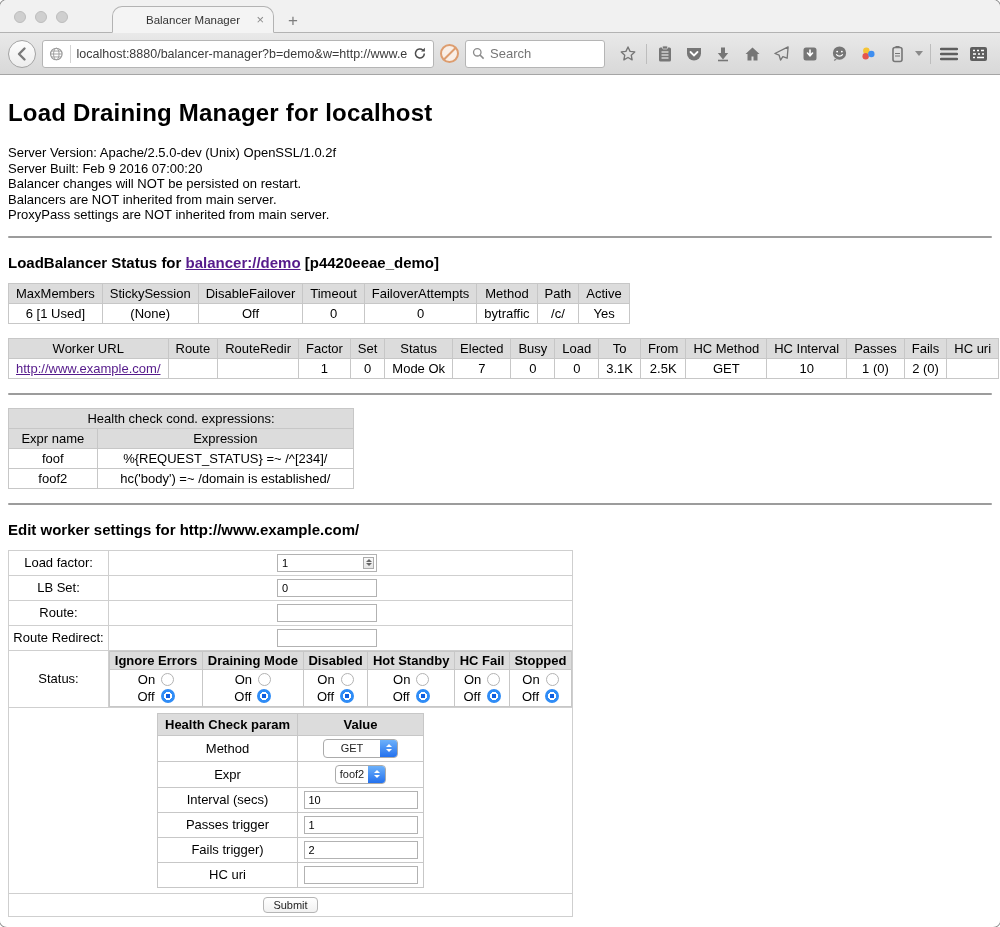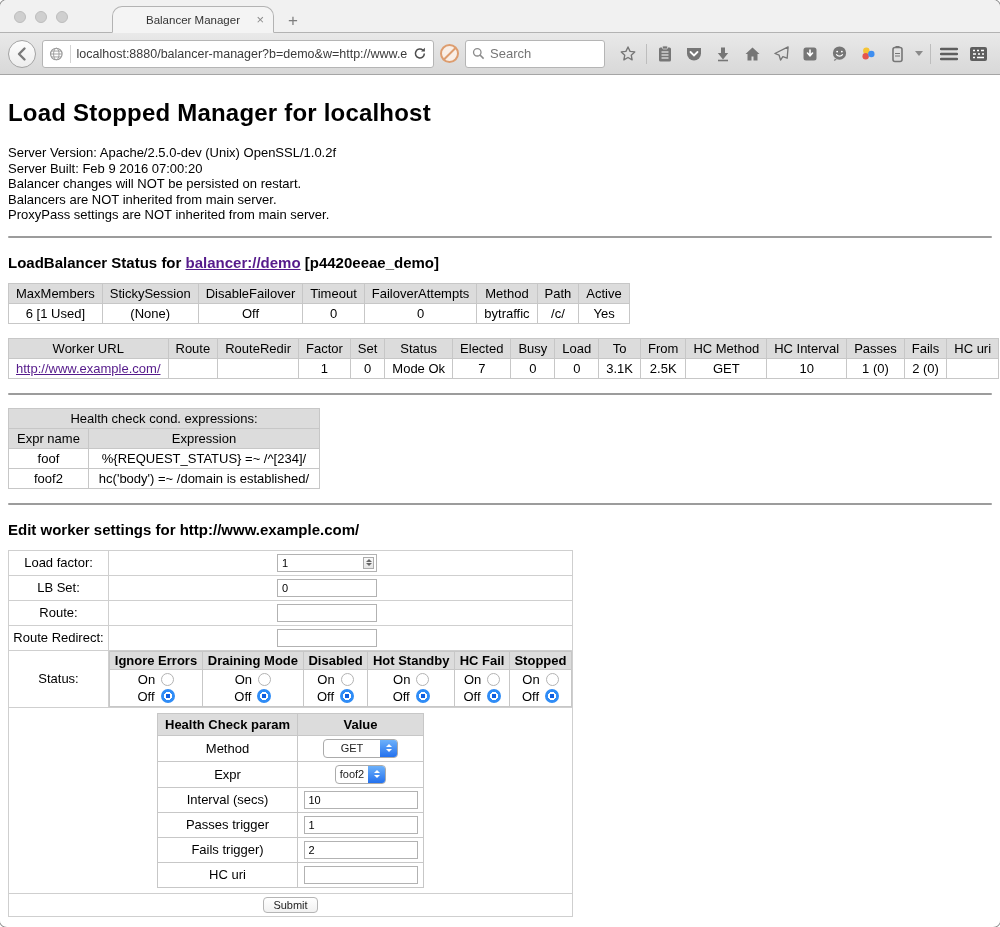--- a/index.html
+++ b/index.html
@@ -44,21 +44,21 @@
   hr.div { border:0; height:2px; background:#9c9c9c; margin:13px 0; border-radius:1px; }
   .h3 { font-size:15px; font-weight:bold; margin:16px 0 12px 0; }
   .h3 a { color:#551a8b; }
 
   table.t { border-collapse:collapse; border:1px solid #949494; margin:4px 0 14px 0; }
   .t th, .t td { border:1px solid #c7c7c7; padding:2px 7px; text-align:center; font-size:13px; white-space:nowrap; }
   .t th { background:#dcdcdc; font-weight:normal; }
   .t a { color:#551a8b; }
   .balancer-tbl { width:614px; }
   .worker-tbl { width:982px; }
-  .expr-tbl { width:312px; }
+  .expr-tbl { width:346px; }
   .expr-tbl td { white-space:nowrap; }
 
   table.ft { width:565px; border-collapse:collapse; border:1px solid #8f8f8f; margin:6px 0 0 0; }
   .ft > tbody > tr > td { border:1px solid #cfcfcf; padding:3px; font-size:13px; }
   .ft td.lbl { width:100px; text-align:center; }
   .ft td.fld { padding-left:168px; }
   input.txt { width:100px; height:18px; border:1px solid #b2b2b2; font-size:11px; padding:1px 4px; background:#fff; }
   .num-wrap { position:relative; display:inline-block; }
   .num-wrap input { width:100px; }
   .num-spin { position:absolute; right:3px; top:3px; width:11px; height:12px; border:1px solid #ababab;
@@ -215,21 +215,21 @@
         <svg width="19" height="16" viewBox="0 0 19 16">
             <rect x="1" y="1" width="17" height="14" rx="2" fill="#5e5e5e"></rect>
             <path d="M4 4.5h2M8 4.5h2M12 4.5h3M4 8h3M9 8h2M13 8h2M4 11.5h2M8 11.5h7" stroke="#fff" stroke-width="1.6"></path>
           </svg>
       </span>
     </div>
   </div>
 
   <div class="page">
 
-    <h1>Load Stopped Manager for localhost</h1>
+    <h1>Load Draining Manager for localhost</h1>
 
     <div class="info">
       <div>Server Version: Apache/2.5.0-dev (Unix) OpenSSL/1.0.2f</div>
       <div>Server Built: Feb 9 2016 07:00:20</div>
       <div>Balancer changes will NOT be persisted on restart.</div>
       <div>Balancers are NOT inherited from main server.</div>
       <div>ProxyPass settings are NOT inherited from main server.</div>
     </div>
 
     <hr class="div">

